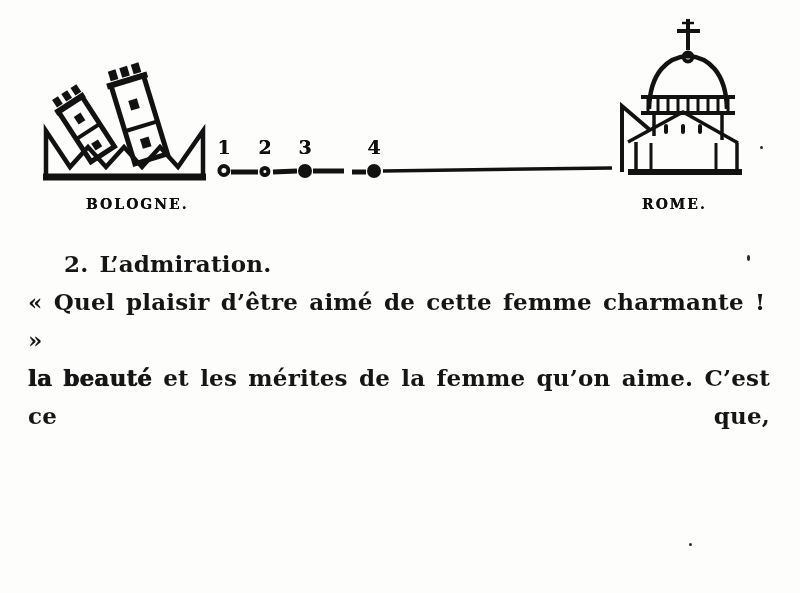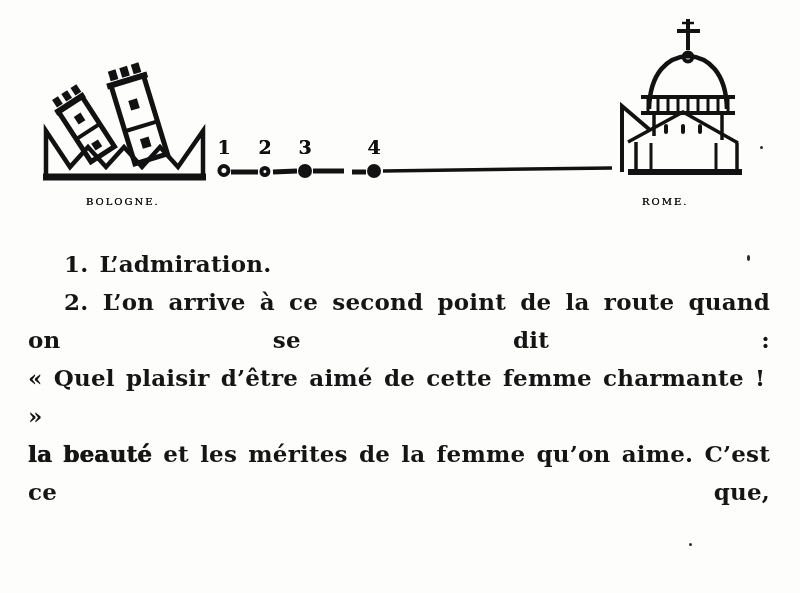--- a/index.html
+++ b/index.html
@@ -15,22 +15,22 @@
   
   .figure {
     position: absolute;
     left: 0; top: 0;
     width: 800px; height: 240px;
   }
   .figure svg { position: absolute; left: 0; top: 0; }
   .city-label {
     position: absolute;
     font-family: "DejaVu Serif", "Liberation Serif", serif;
-    font-weight: normal;
-    font-size: 10px;
+    font-weight: bold;
+    font-size: 14px;
     letter-spacing: 2px;
     color: #101010;
     text-shadow: 0 0 0.5px #101010;
   }
   .label-bologna { left: 86px; top: 196px; }
   .label-rome   { left: 642px; top: 196px; }
 
   .stages { position: absolute; left: 0; top: 0; width: 800px; height: 240px; }
   .stage {
     position: absolute;
@@ -176,22 +176,21 @@
           <span class="num">4</span>
           <span class="dot filled"></span>
         </div>
       </div>
 
     <div class="city-label label-bologna">BOLOGNE.</div>
     <div class="city-label label-rome">ROME.</div>
   </div>
 
   <div class="body-text">
-      <div class="line indent"><span class="seg">1. L’admiration.</span></div>
-      <div class="line indent justify"><span class="seg">2. L’on arrive à ce second point de la route quand on se dit :</span></div>
+      <div class="line indent"><span class="seg">2. L’admiration.</span></div>
       <div class="line"><span class="seg">« Quel plaisir d’être aimé de cette femme charmante ! »</span></div>
       <div class="line justify"><span class="seg heavy">la beauté</span><span class="seg"> et les mérites de la femme qu’on aime. C’est ce que,</span></div>
     </div>
 
   <div class="speck speck-1"></div>
   <div class="speck speck-2"></div>
   <div class="speck speck-3"></div>
 </div>
 
 </body></html>

